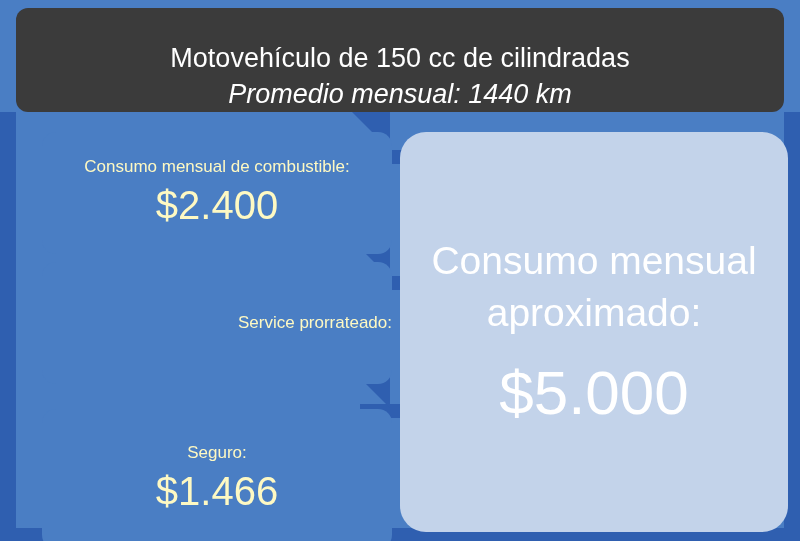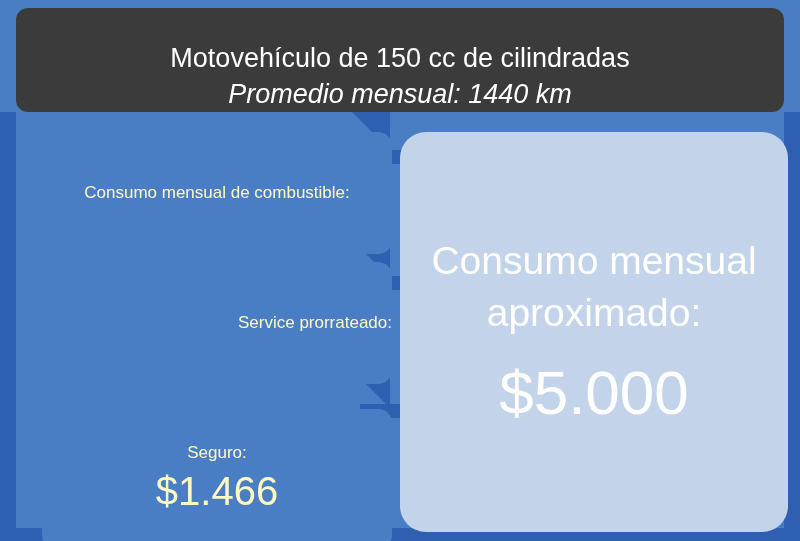--- a/index.html
+++ b/index.html
@@ -134,20 +134,21 @@
   <div class="bg-tri" style="left:352px; top:240px; border-left:38px solid transparent; border-top:38px solid #2f5fb0;"></div>
   <div class="bg-tri" style="left:352px; top:370px; border-left:38px solid transparent; border-top:38px solid #2f5fb0;"></div>
 
   <div class="header">
     <div class="line1">Motovehículo de 150 cc de cilindradas</div>
     <div class="line2">Promedio mensual:  1440 km</div>
   </div>
 
   <div class="card" id="card-fuel">
     <div class="card-label">Consumo mensual de combustible:</div>
+    <div class="card-value">$2.400</div>
   </div>
 
   <div class="card" id="card-service">
     <div class="card-label">Service prorrateado:</div>
   </div>
 
   <div class="card" id="card-insurance">
     <div class="card-label">Seguro:</div>
     <div class="card-value">$1.466</div>
   </div>

